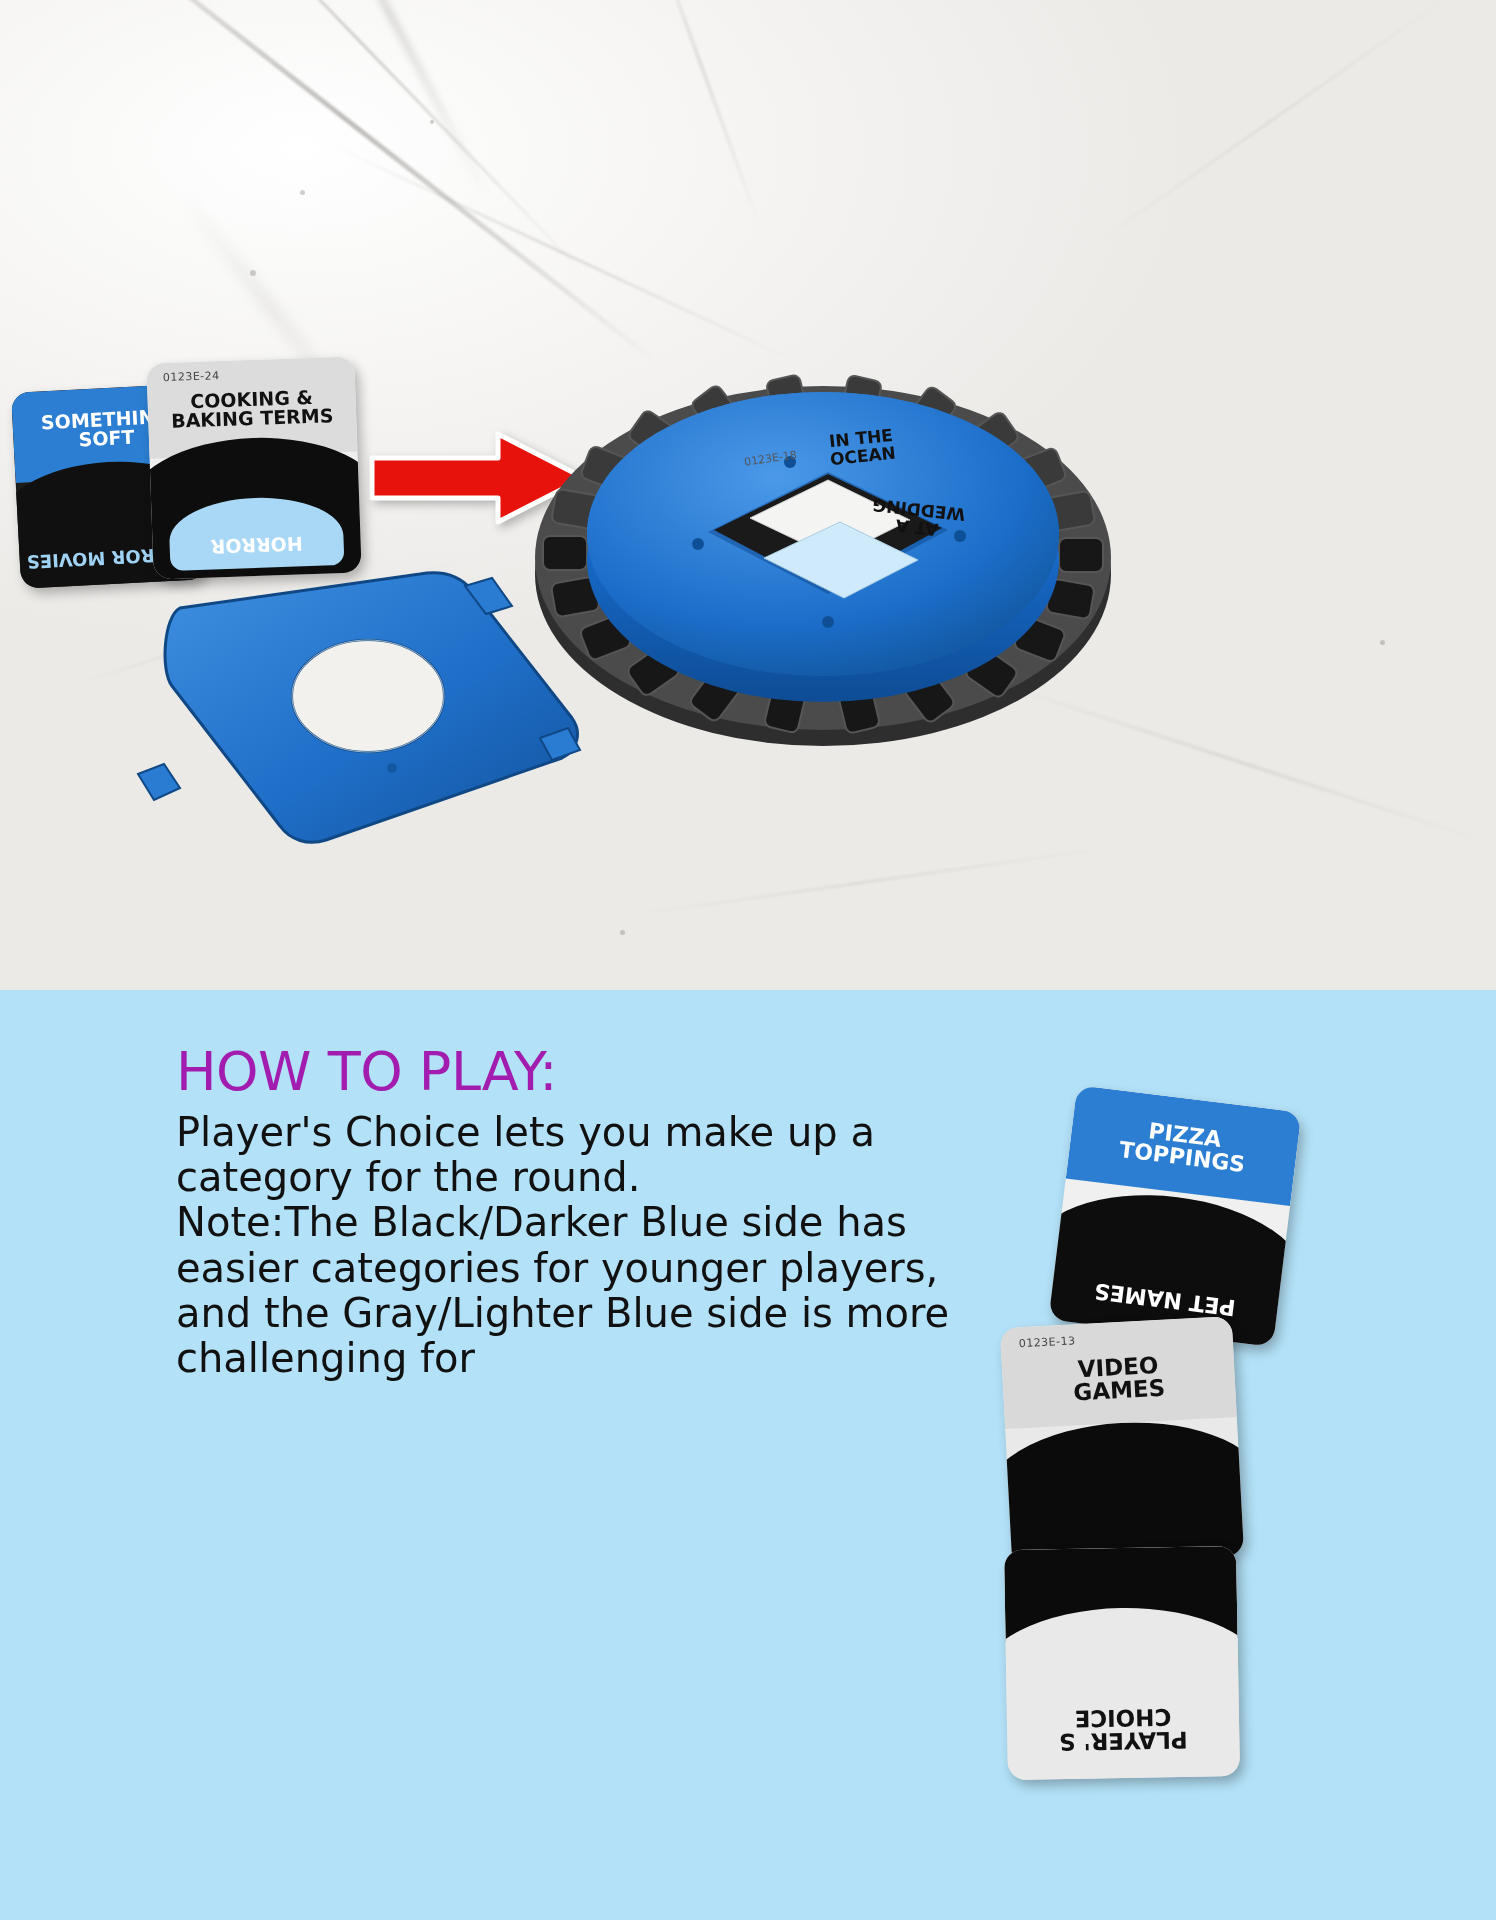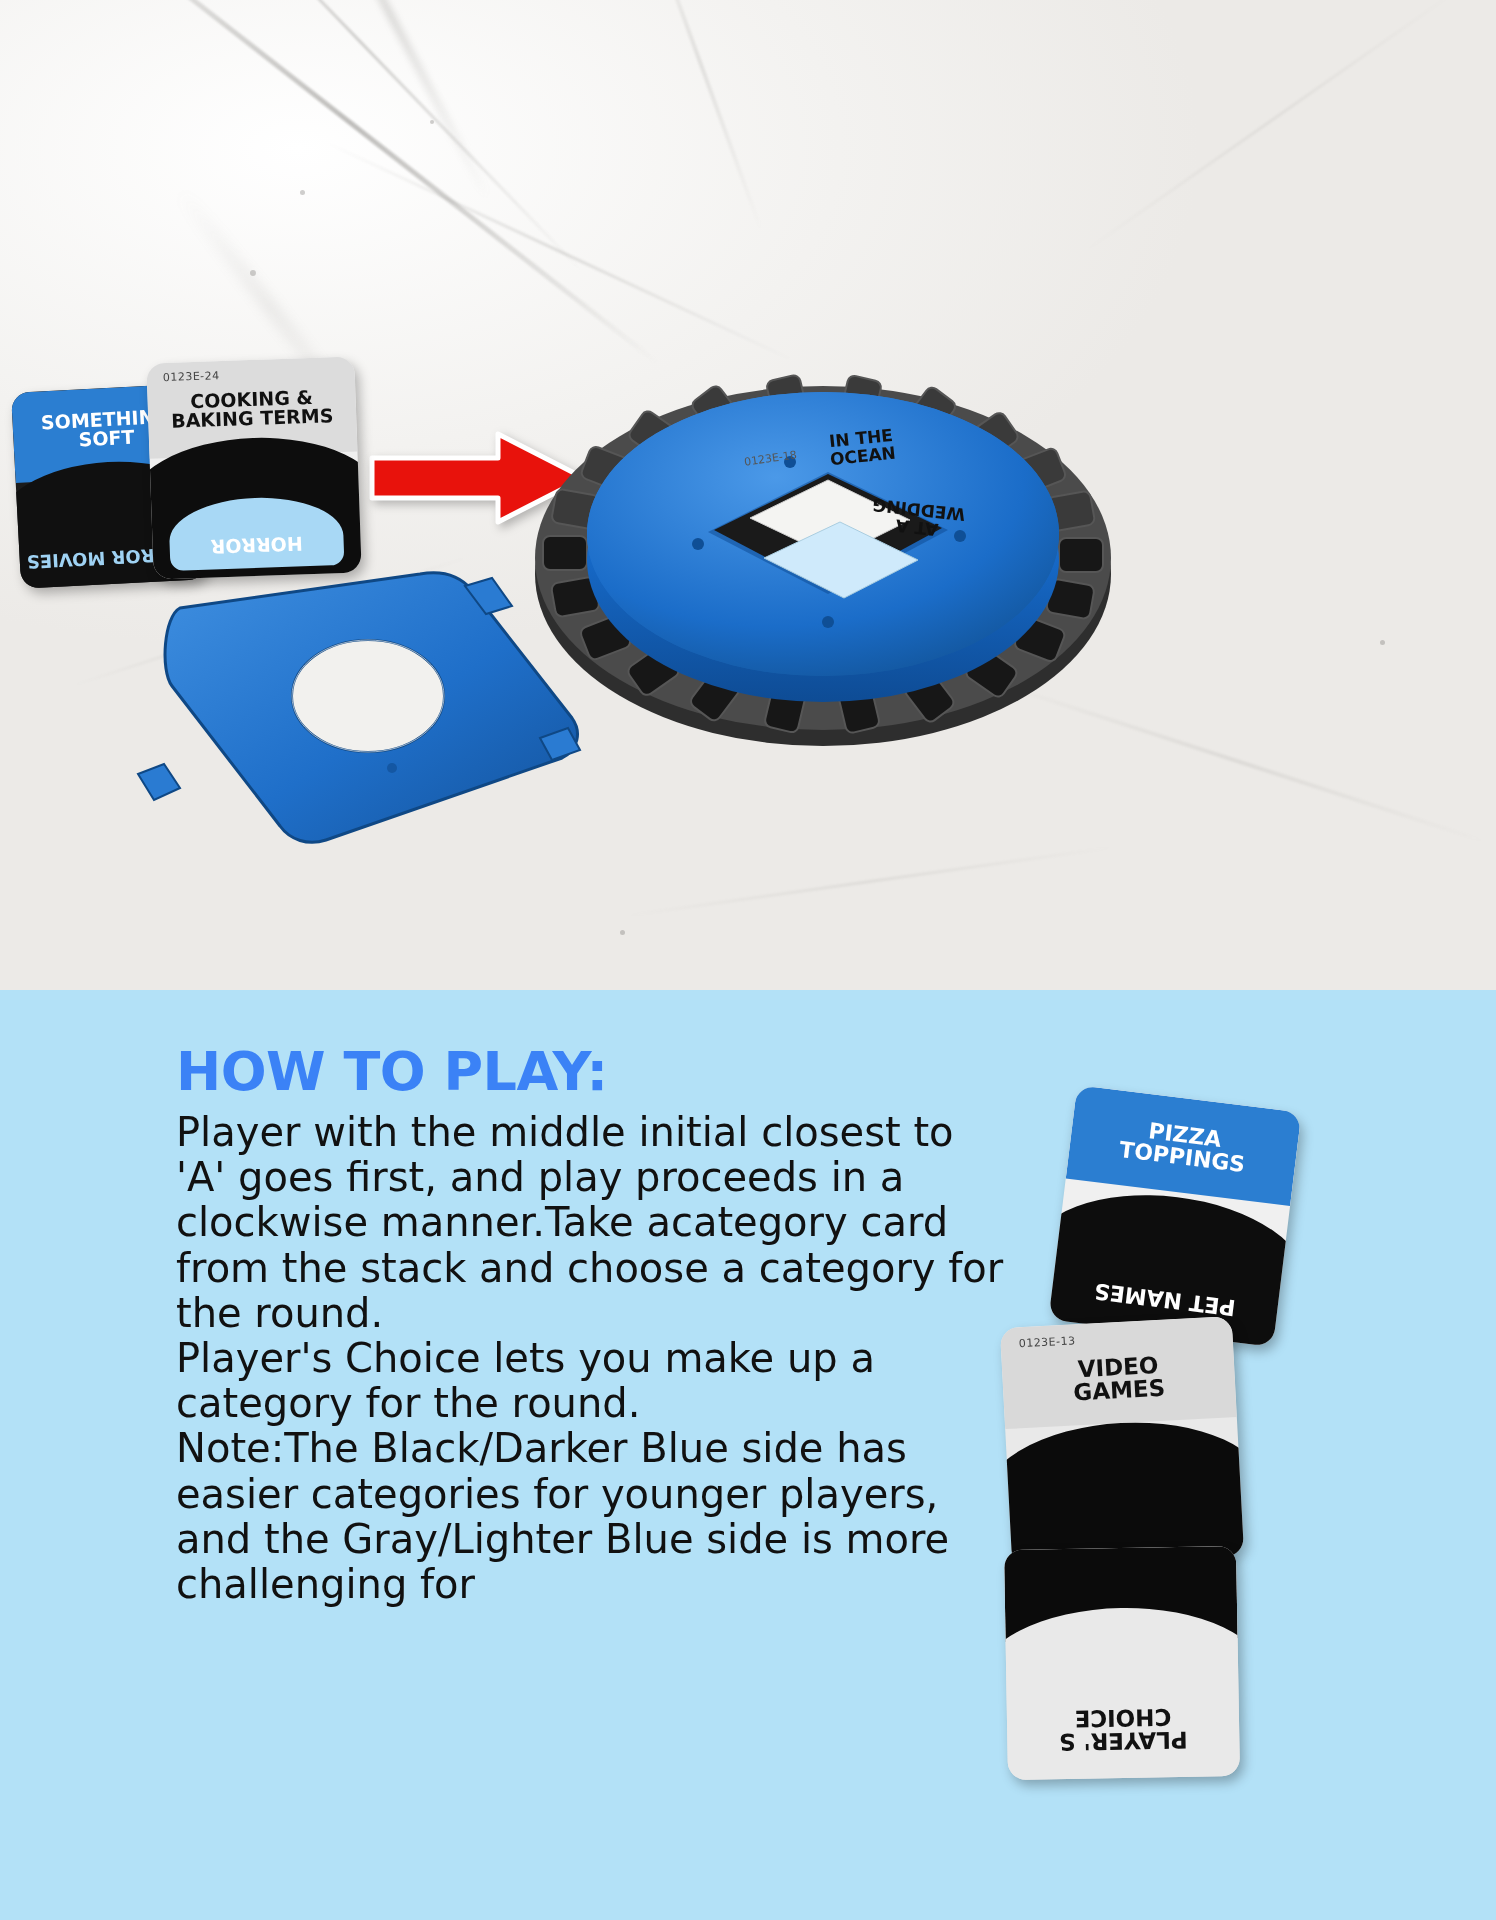--- a/index.html
+++ b/index.html
@@ -156,22 +156,22 @@
   .info-panel {
     position:absolute;
     left:0; top:990px;
     width:1496px; height:930px;
     background:#b3e1f7;
   }
   .how-title {
     position:absolute;
     left:176px; top:1040px;
     font-size:54px;
-    font-weight:bold;
-    color:#3b82f6;
+    font-weight:normal;
+    color:#a21caf;
     letter-spacing:-0.5px;
     font-family:"DejaVu Sans", sans-serif;
   }
   .how-body {
     position:absolute;
     left:176px; top:1110px;
     width: 830px;
     font-size: 40px;
     line-height: 1.13;
     color:#111;
@@ -345,21 +345,20 @@
     <div style="position:absolute;left:838px;top:500px;width:160px;text-align:center;
                 font:bold 17px 'DejaVu Sans',sans-serif;color:#111;line-height:1.05;
                 transform:rotate(186deg);">AT A<br>WEDDING</div>
   </div>
 
   <div class="info-panel"></div>
 
   <div class="how-title">HOW TO PLAY:</div>
 
   <div class="how-body">
-    <p>Player with the middle initial closest to 'A' goes first, and play proceeds in a clockwise manner.Take acategory card from the stack and choose a category for the round.</p>
     <p>Player's Choice lets you make up a category for the round.</p>
     <p>Note:The Black/Darker Blue side has easier categories for younger players, and the Gray/Lighter Blue side is more challenging for</p>
   </div>
 
   <div class="card" id="card-pizza">
     <div class="top-band"></div>
     <div class="curve"></div>
     <div class="label t">PIZZA<br>TOPPINGS</div>
     <div class="label b">PET NAMES</div>
   </div>

